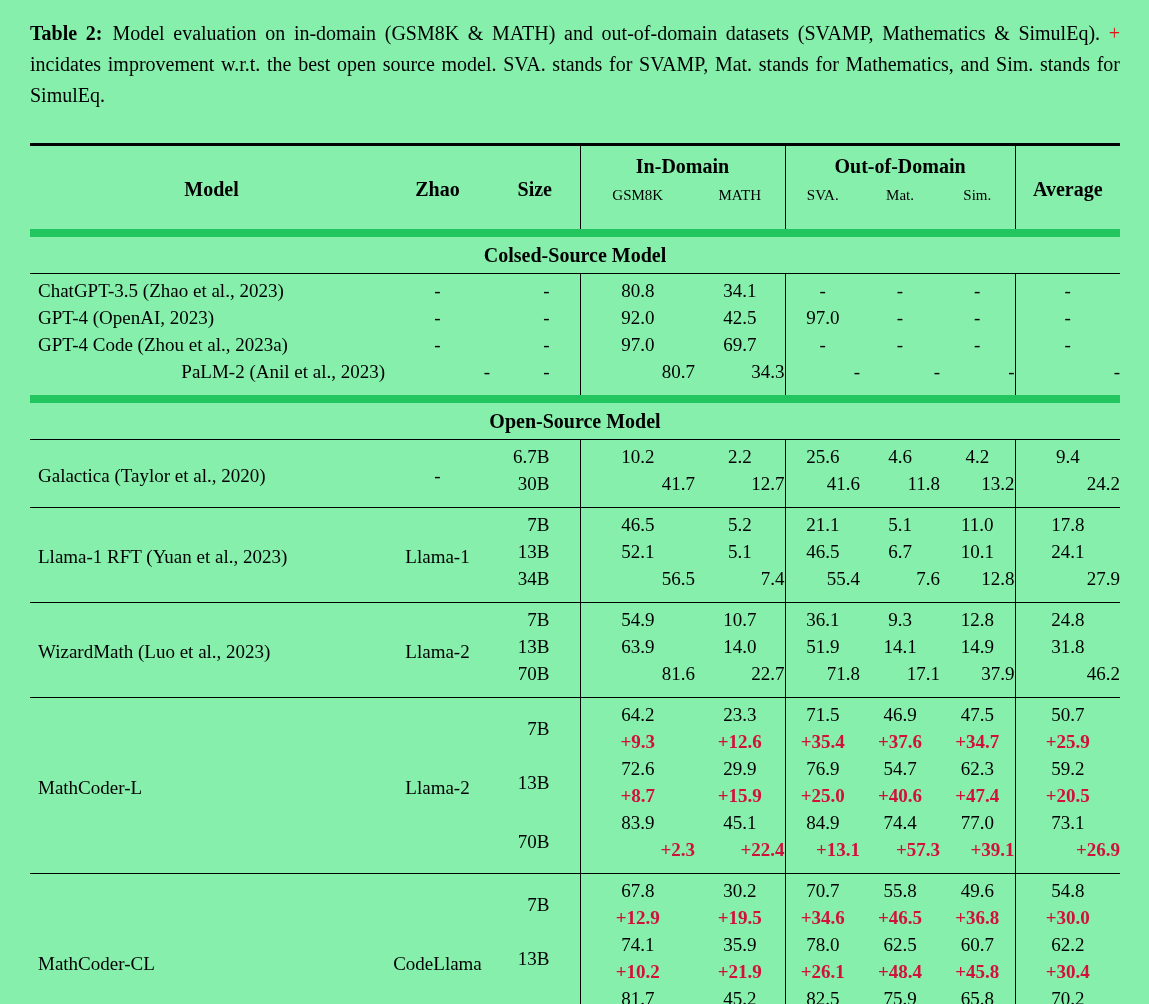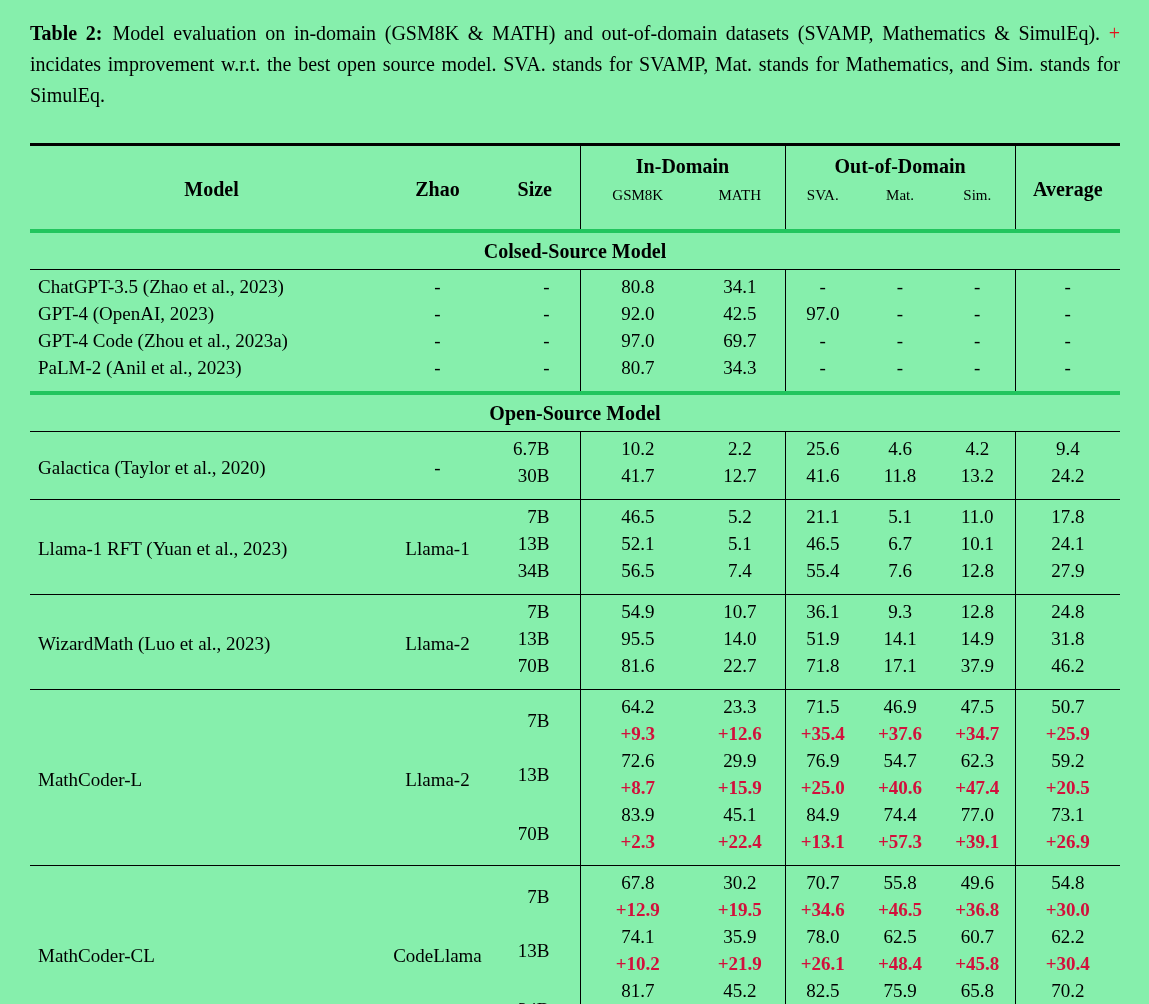--- a/index.html
+++ b/index.html
@@ -56,28 +56,28 @@
   thead tr.main-header th.span-head { padding-top: 5px; line-height: 30px; vertical-align: bottom; }
   thead tr.sub-header th {
     font-size: 15px;
     line-height: 28px;
     padding-bottom: 20px;
     vertical-align: top;
     margin-left: 24px;
   }
   .vr { border-right: 1px solid #000; }
   tr.section-row td {
-    border-top: 4px solid #22c55e;
+    border-top: 8px solid #22c55e;
     border-bottom: 1px solid #000;
     font-weight: bold;
     font-size: 20px;
     line-height: 36px;
   }
   tr.group-start td { border-top: 1px solid #000; padding-top: 3px; }
-  tr.group-end td { padding-bottom: 10px; }
+  tr.group-end td { padding-bottom: 10px; text-align: right; }
   td.model-cell {
     text-align: left;
     padding-left: 8px;
     vertical-align: middle;
   }
   td.base-cell { vertical-align: middle; }
   td.size-cell {
     text-align: right;
     padding-right: 30px;
     vertical-align: middle;
@@ -230,21 +230,21 @@
           <td class="size-cell vr">7B</td>
           <td class="val-cell">54.9</td>
           <td class="val-cell vr">10.7</td>
           <td class="val-cell">36.1</td>
           <td class="val-cell">9.3</td>
           <td class="val-cell vr">12.8</td>
           <td class="val-cell">24.8</td>
         </tr>
         <tr>
           <td class="size-cell vr">13B</td>
-          <td class="val-cell">95.5</td>
+          <td class="val-cell">63.9</td>
           <td class="val-cell vr">14.0</td>
           <td class="val-cell">51.9</td>
           <td class="val-cell">14.1</td>
           <td class="val-cell vr">14.9</td>
           <td class="val-cell">31.8</td>
         </tr>
         <tr class="group-end">
           <td class="size-cell vr">70B</td>
           <td class="val-cell">81.6</td>
           <td class="val-cell vr">22.7</td>

